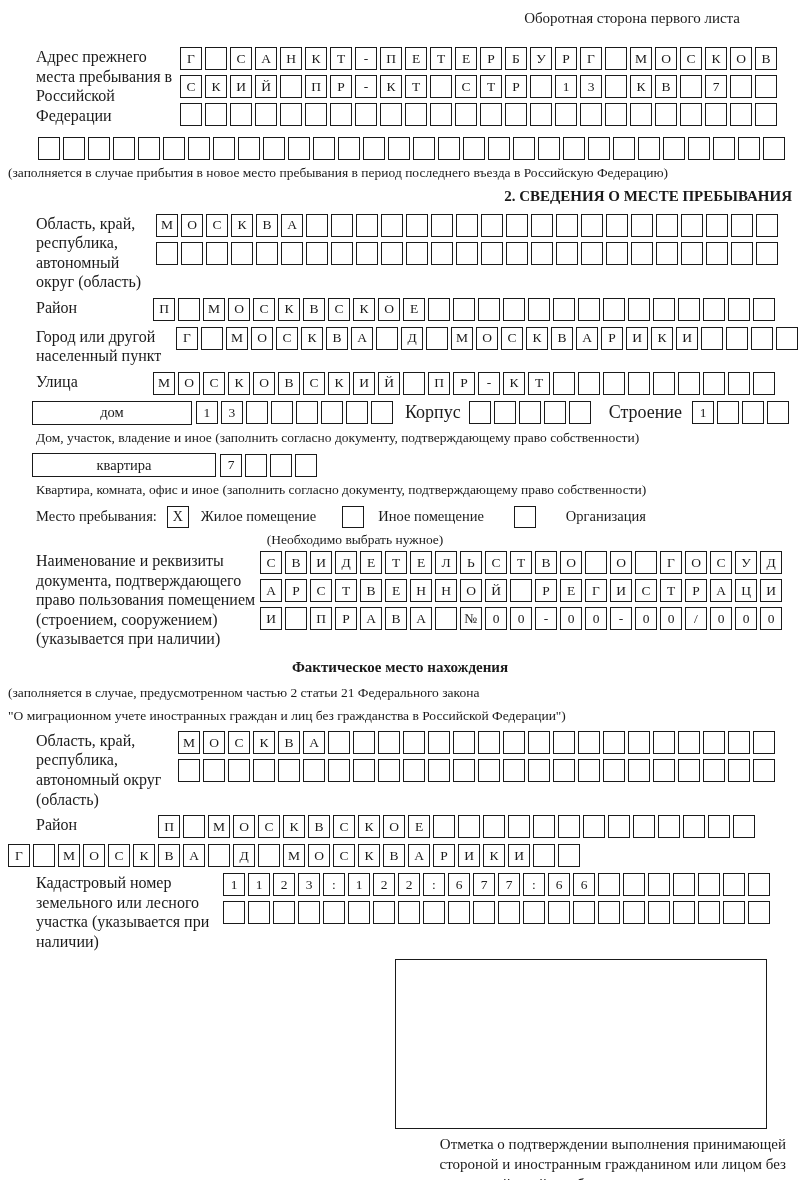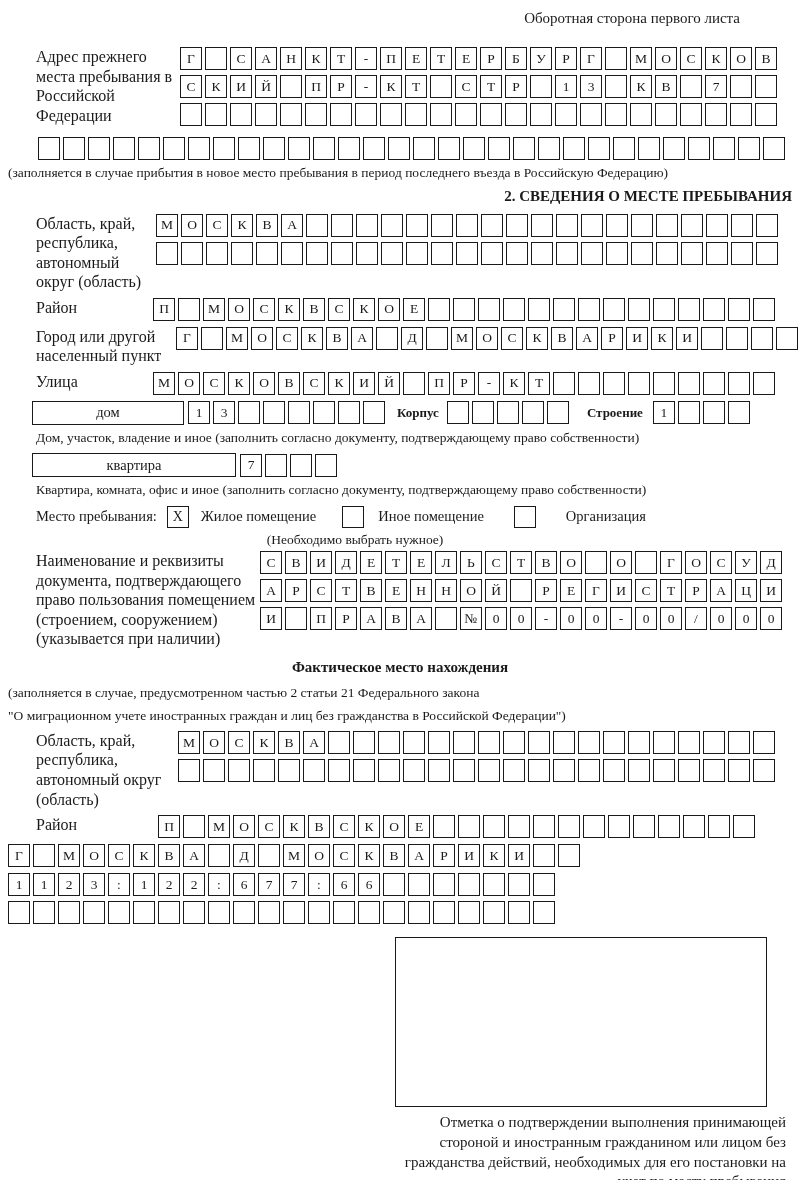--- a/index.html
+++ b/index.html
@@ -40,23 +40,23 @@
   .caption.indent { padding-left:28px; margin:0 0 7px 0; }
 
   .sec-title { font-size:15px; font-weight:bold; text-align:right; margin:6px 0 9px 0; }
 
   .house-row { display:flex; align-items:center; margin:2px 0 4px 24px; }
   .typebox {
     height:24px; border:1.5px solid #1a1a1a;
     display:flex; align-items:center; justify-content:center;
     font-size:14.5px; margin-right:4px; background:#fff;
   }
-  .tb-166 { width:152px; }
-  .tb-200 { width:204px; }
-  .inline-label { font-size:13px;font-weight:bold; }
+  .tb-166 { width:166px; }
+  .tb-200 { width:184px; }
+  .inline-label { font-size:18px; }
   .il-korpus { margin:0 8px 0 9px; }
   .il-stroenie { margin:0 10px 0 15px; }
 
   .stay-row { display:flex; align-items:center; padding-left:28px; margin:4px 0 3px 0; }
   .checkbox {
     flex:0 0 22px; width:22px; height:22px; border:1.5px solid #1a1a1a;
     display:flex; align-items:center; justify-content:center;
     font-size:14px; background:#fff;
   }
   .cb-1 { margin:0 12px 0 10px; }
@@ -597,20 +597,21 @@
       <span class="cell">Р</span>
       <span class="cell">И</span>
       <span class="cell">К</span>
       <span class="cell">И</span>
       <span class="cell"></span>
       <span class="cell"></span>
     </div>
 </div>
 
 <div class="frow">
+  <div class="flabel lw-215">Кадастровый номер земельного или лесного участка (указывается при наличии)</div>
   <div class="rows">
     <div class="cellrow">
         <span class="cell">1</span>
         <span class="cell">1</span>
         <span class="cell">2</span>
         <span class="cell">3</span>
         <span class="cell">:</span>
         <span class="cell">1</span>
         <span class="cell">2</span>
         <span class="cell">2</span>

